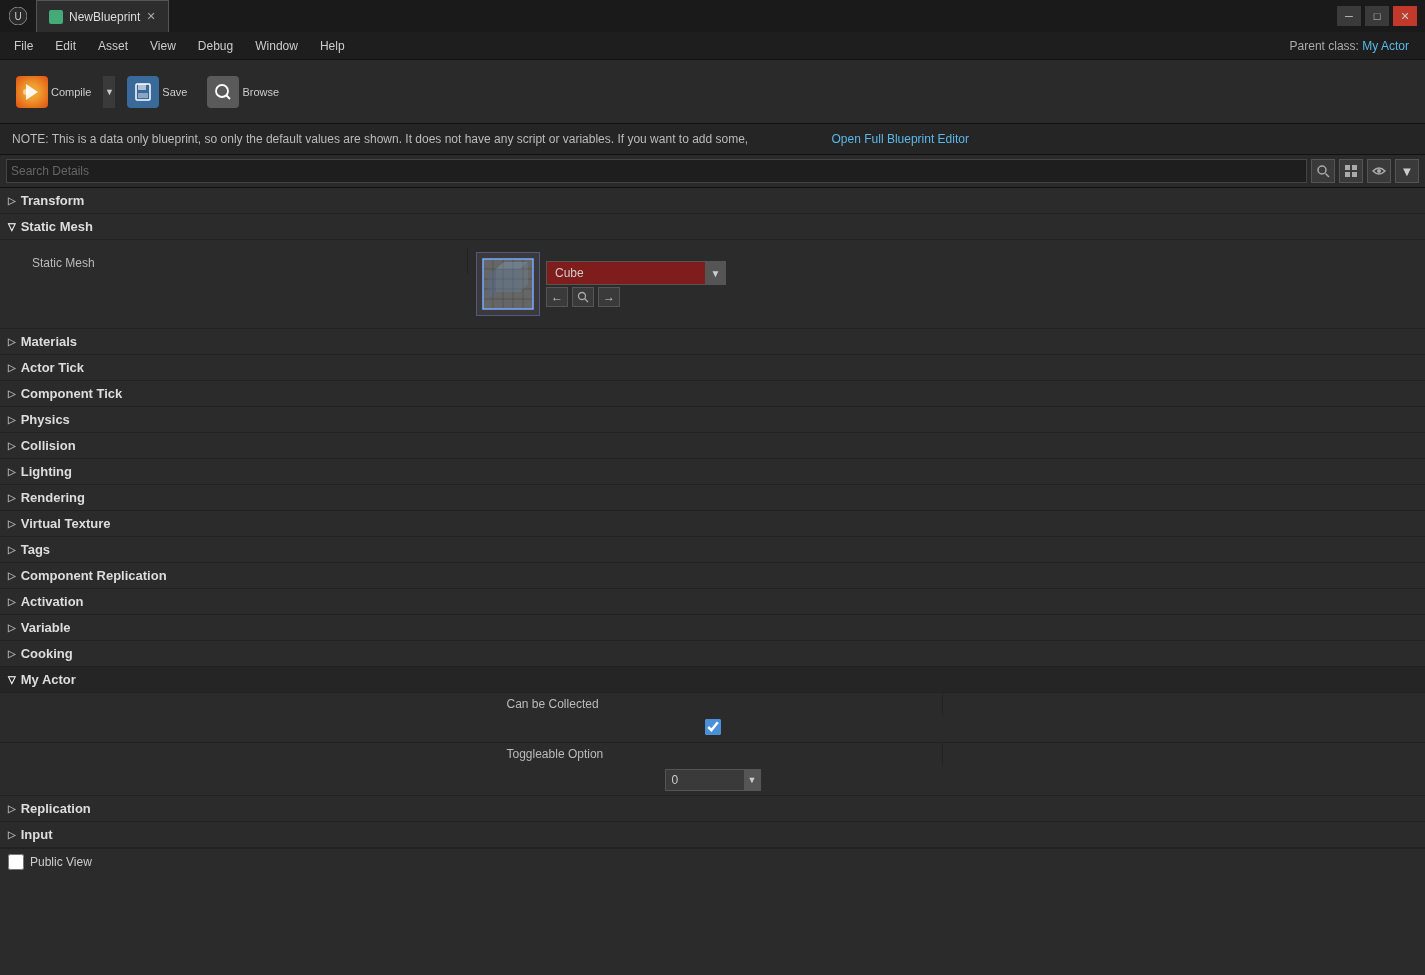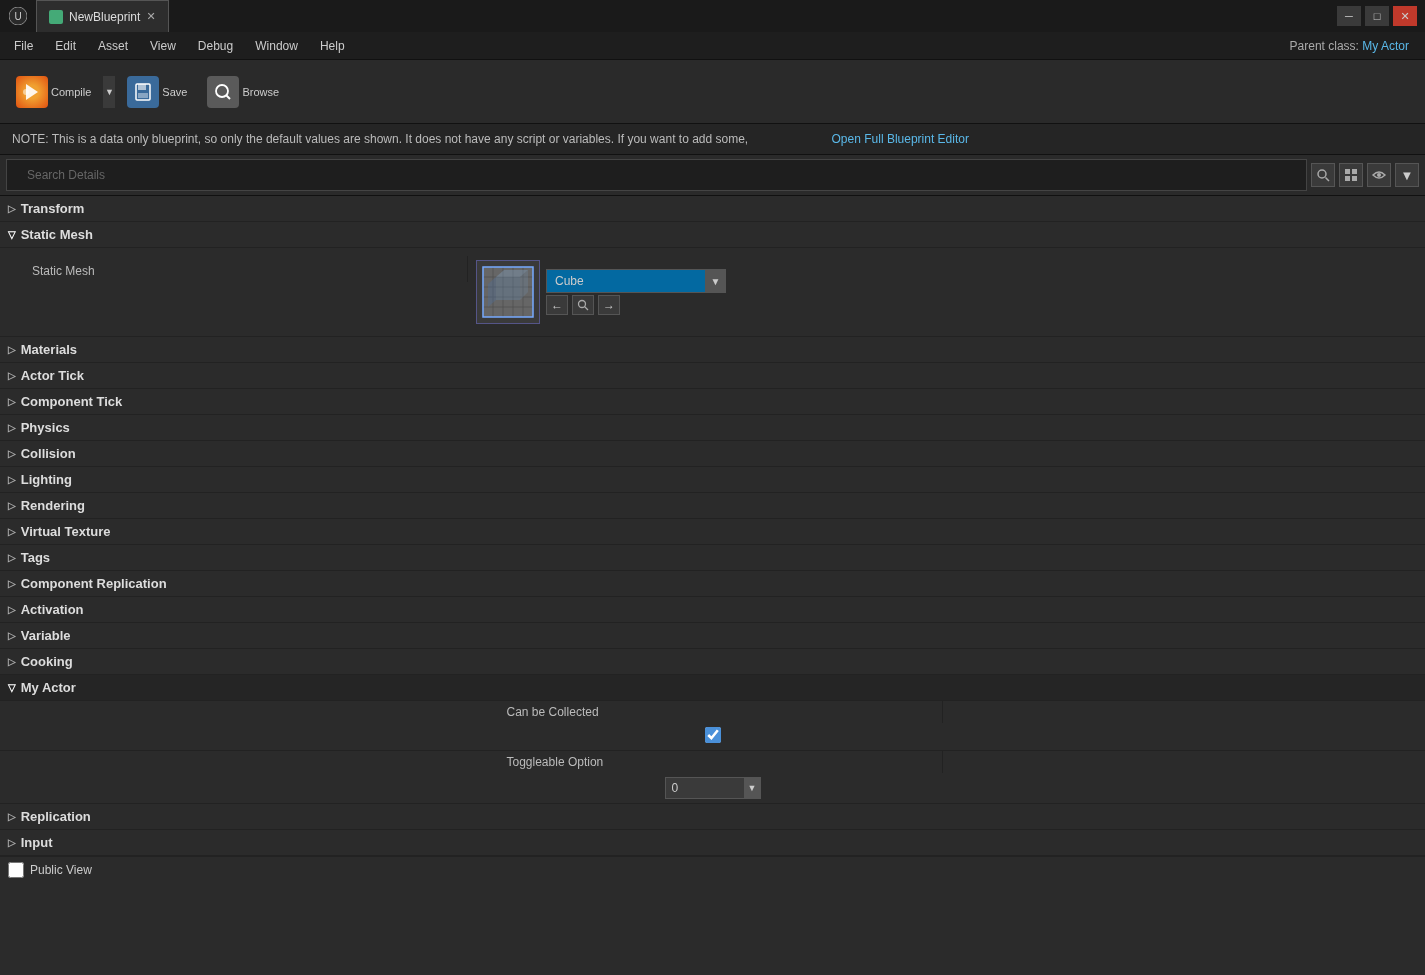--- a/index.html
+++ b/index.html
@@ -200,24 +200,24 @@
       padding: 4px 6px;
       display: flex;
       align-items: center;
       border-bottom: 1px solid #111;
       gap: 4px;
     }
     #search-input {
       background: #1e1e1e;
       border: 1px solid #444;
       color: #ccc;
-      padding: 3px 20px;
+      padding: 3px 4px;
       font-size: 12px;
       flex: 1;
-      height: 32px;
+      height: 24px;
       outline: none;
     }
     #search-input::placeholder { color: #666; }
     .search-toolbar-btn {
       background: #3a3a3a;
       border: 1px solid #555;
       color: #ccc;
       width: 24px;
       height: 24px;
       display: flex;
@@ -327,21 +327,21 @@
       justify-content: center;
       position: relative;
       overflow: hidden;
     }
     .mesh-dropdown {
       display: flex;
       align-items: center;
       gap: 0;
     }
     .mesh-name-input {
-      background: #0369a1;
+      background: #7f1d1d;
       border: 1px solid #555;
       color: #ccc;
       padding: 3px 8px;
       font-size: 12px;
       width: 160px;
       height: 24px;
       outline: none;
     }
     .mesh-dropdown-btn {
       background: #555;

